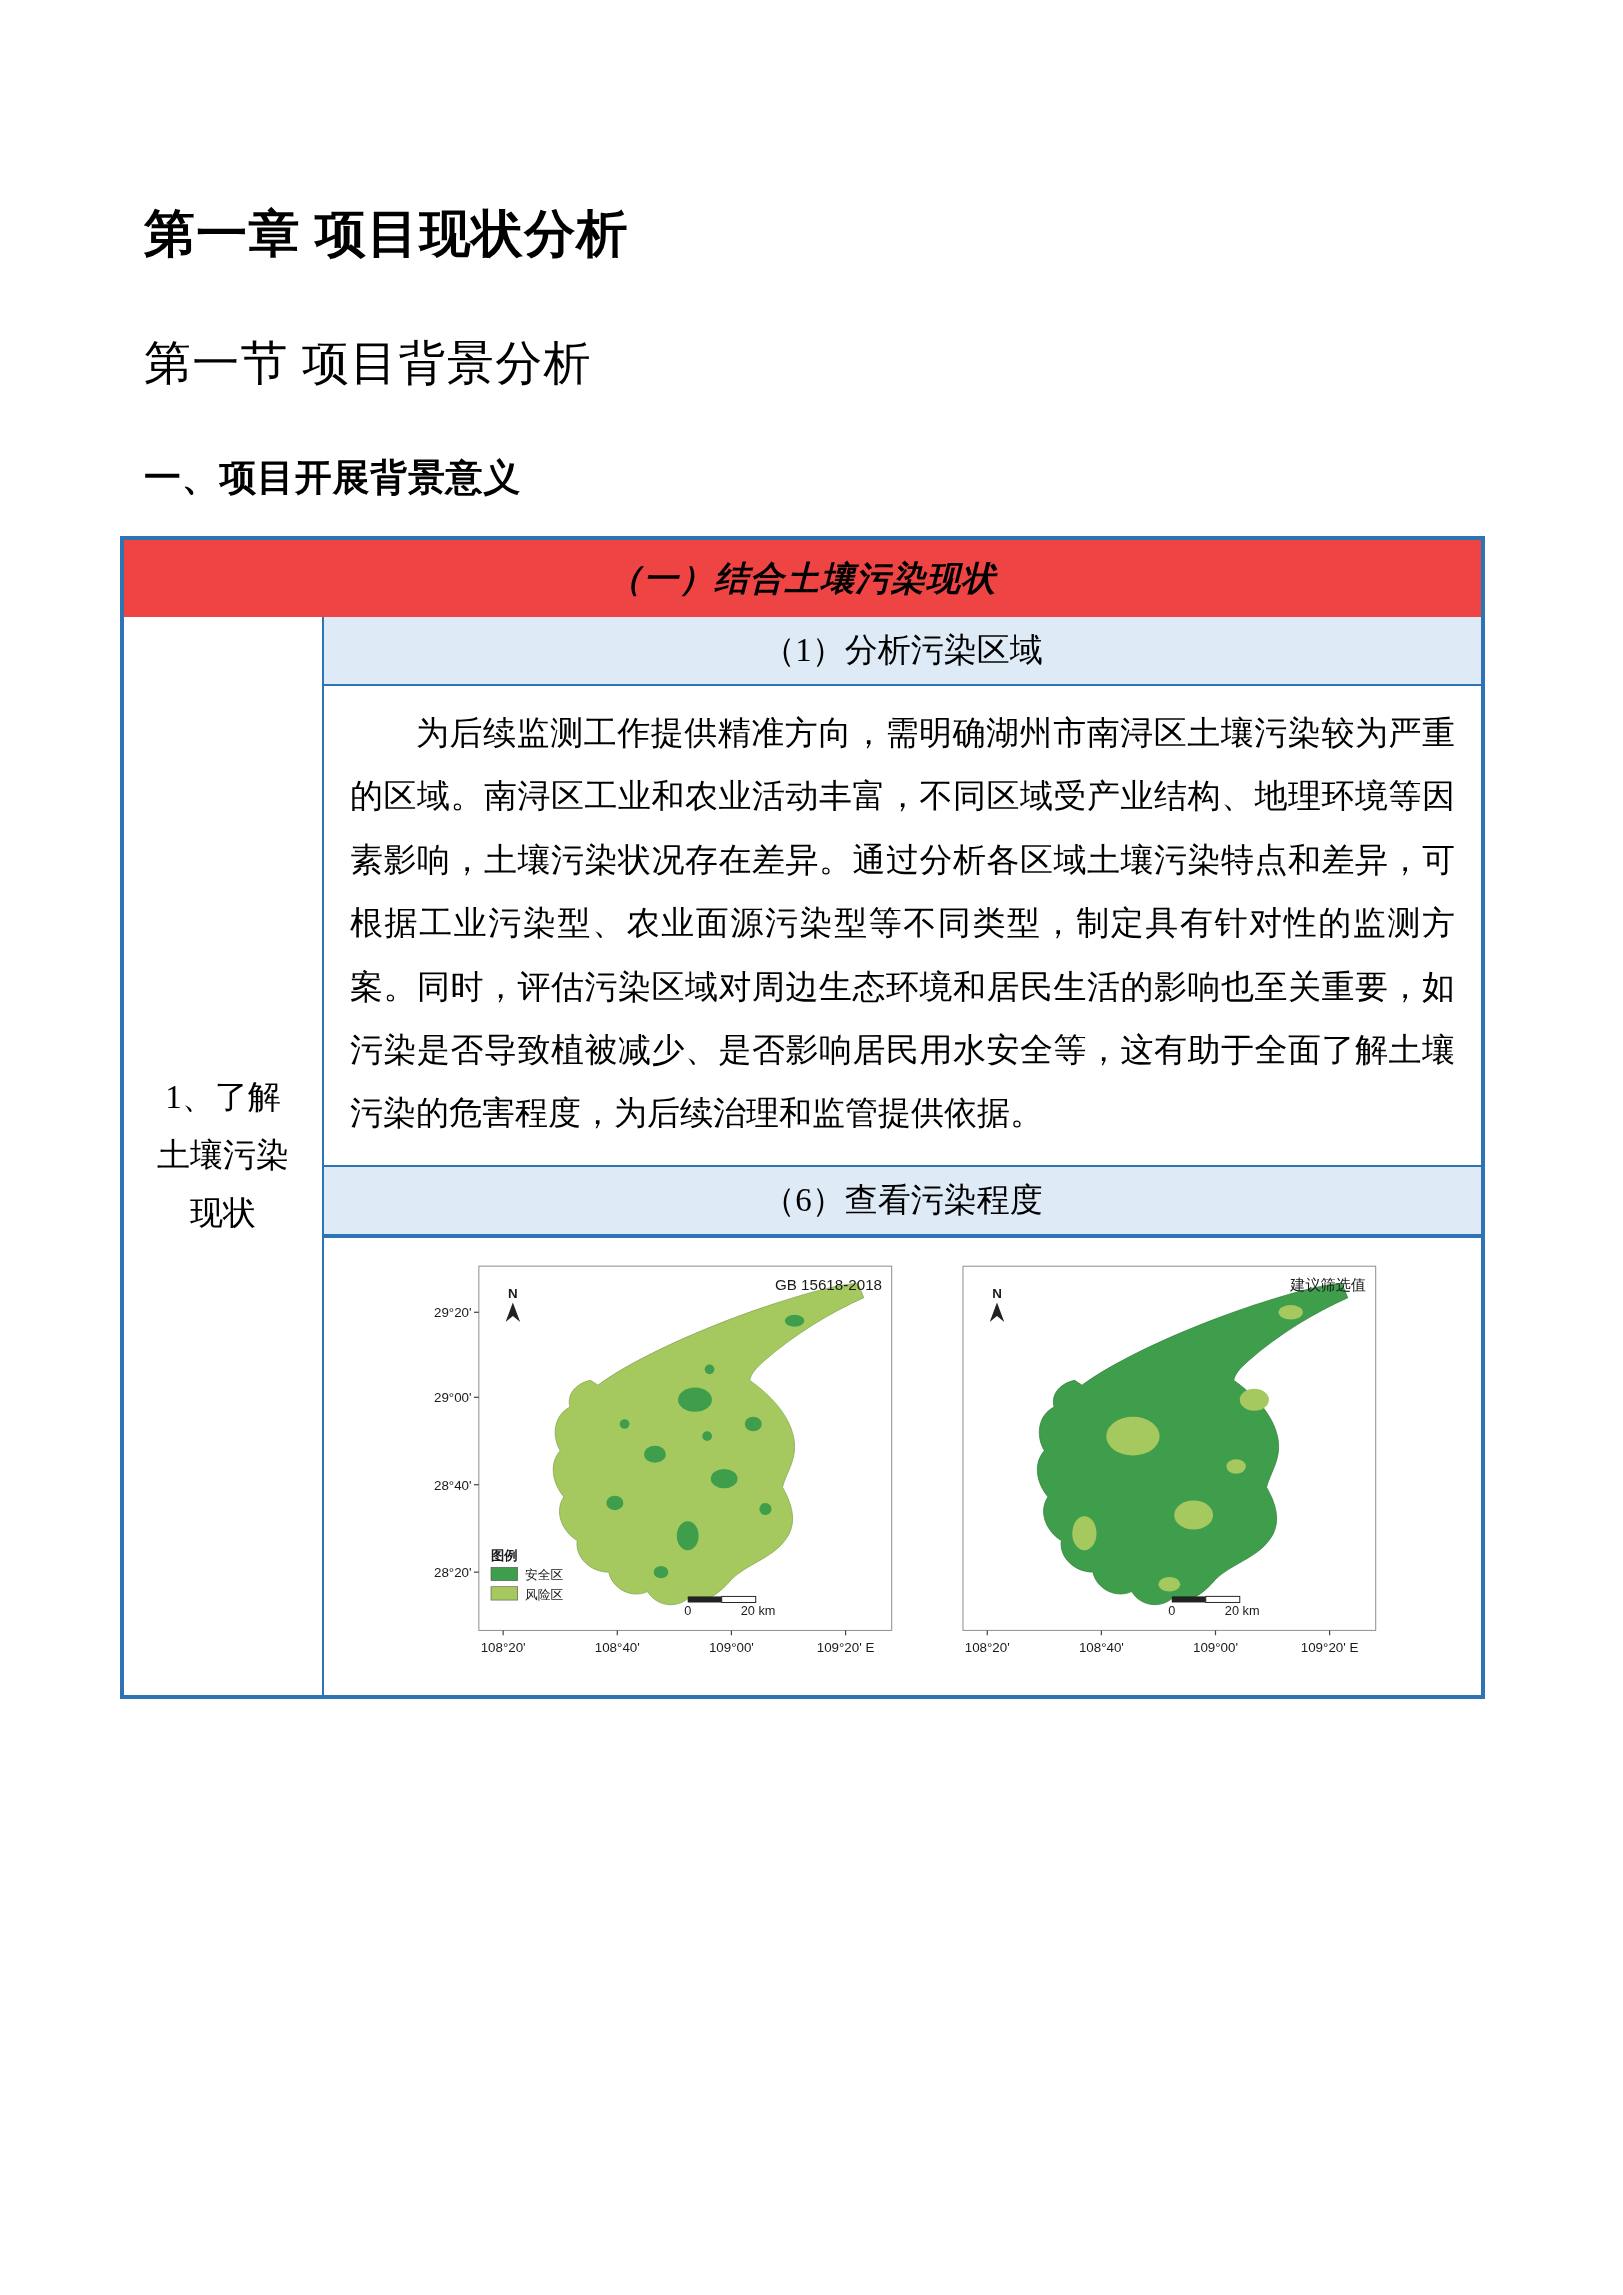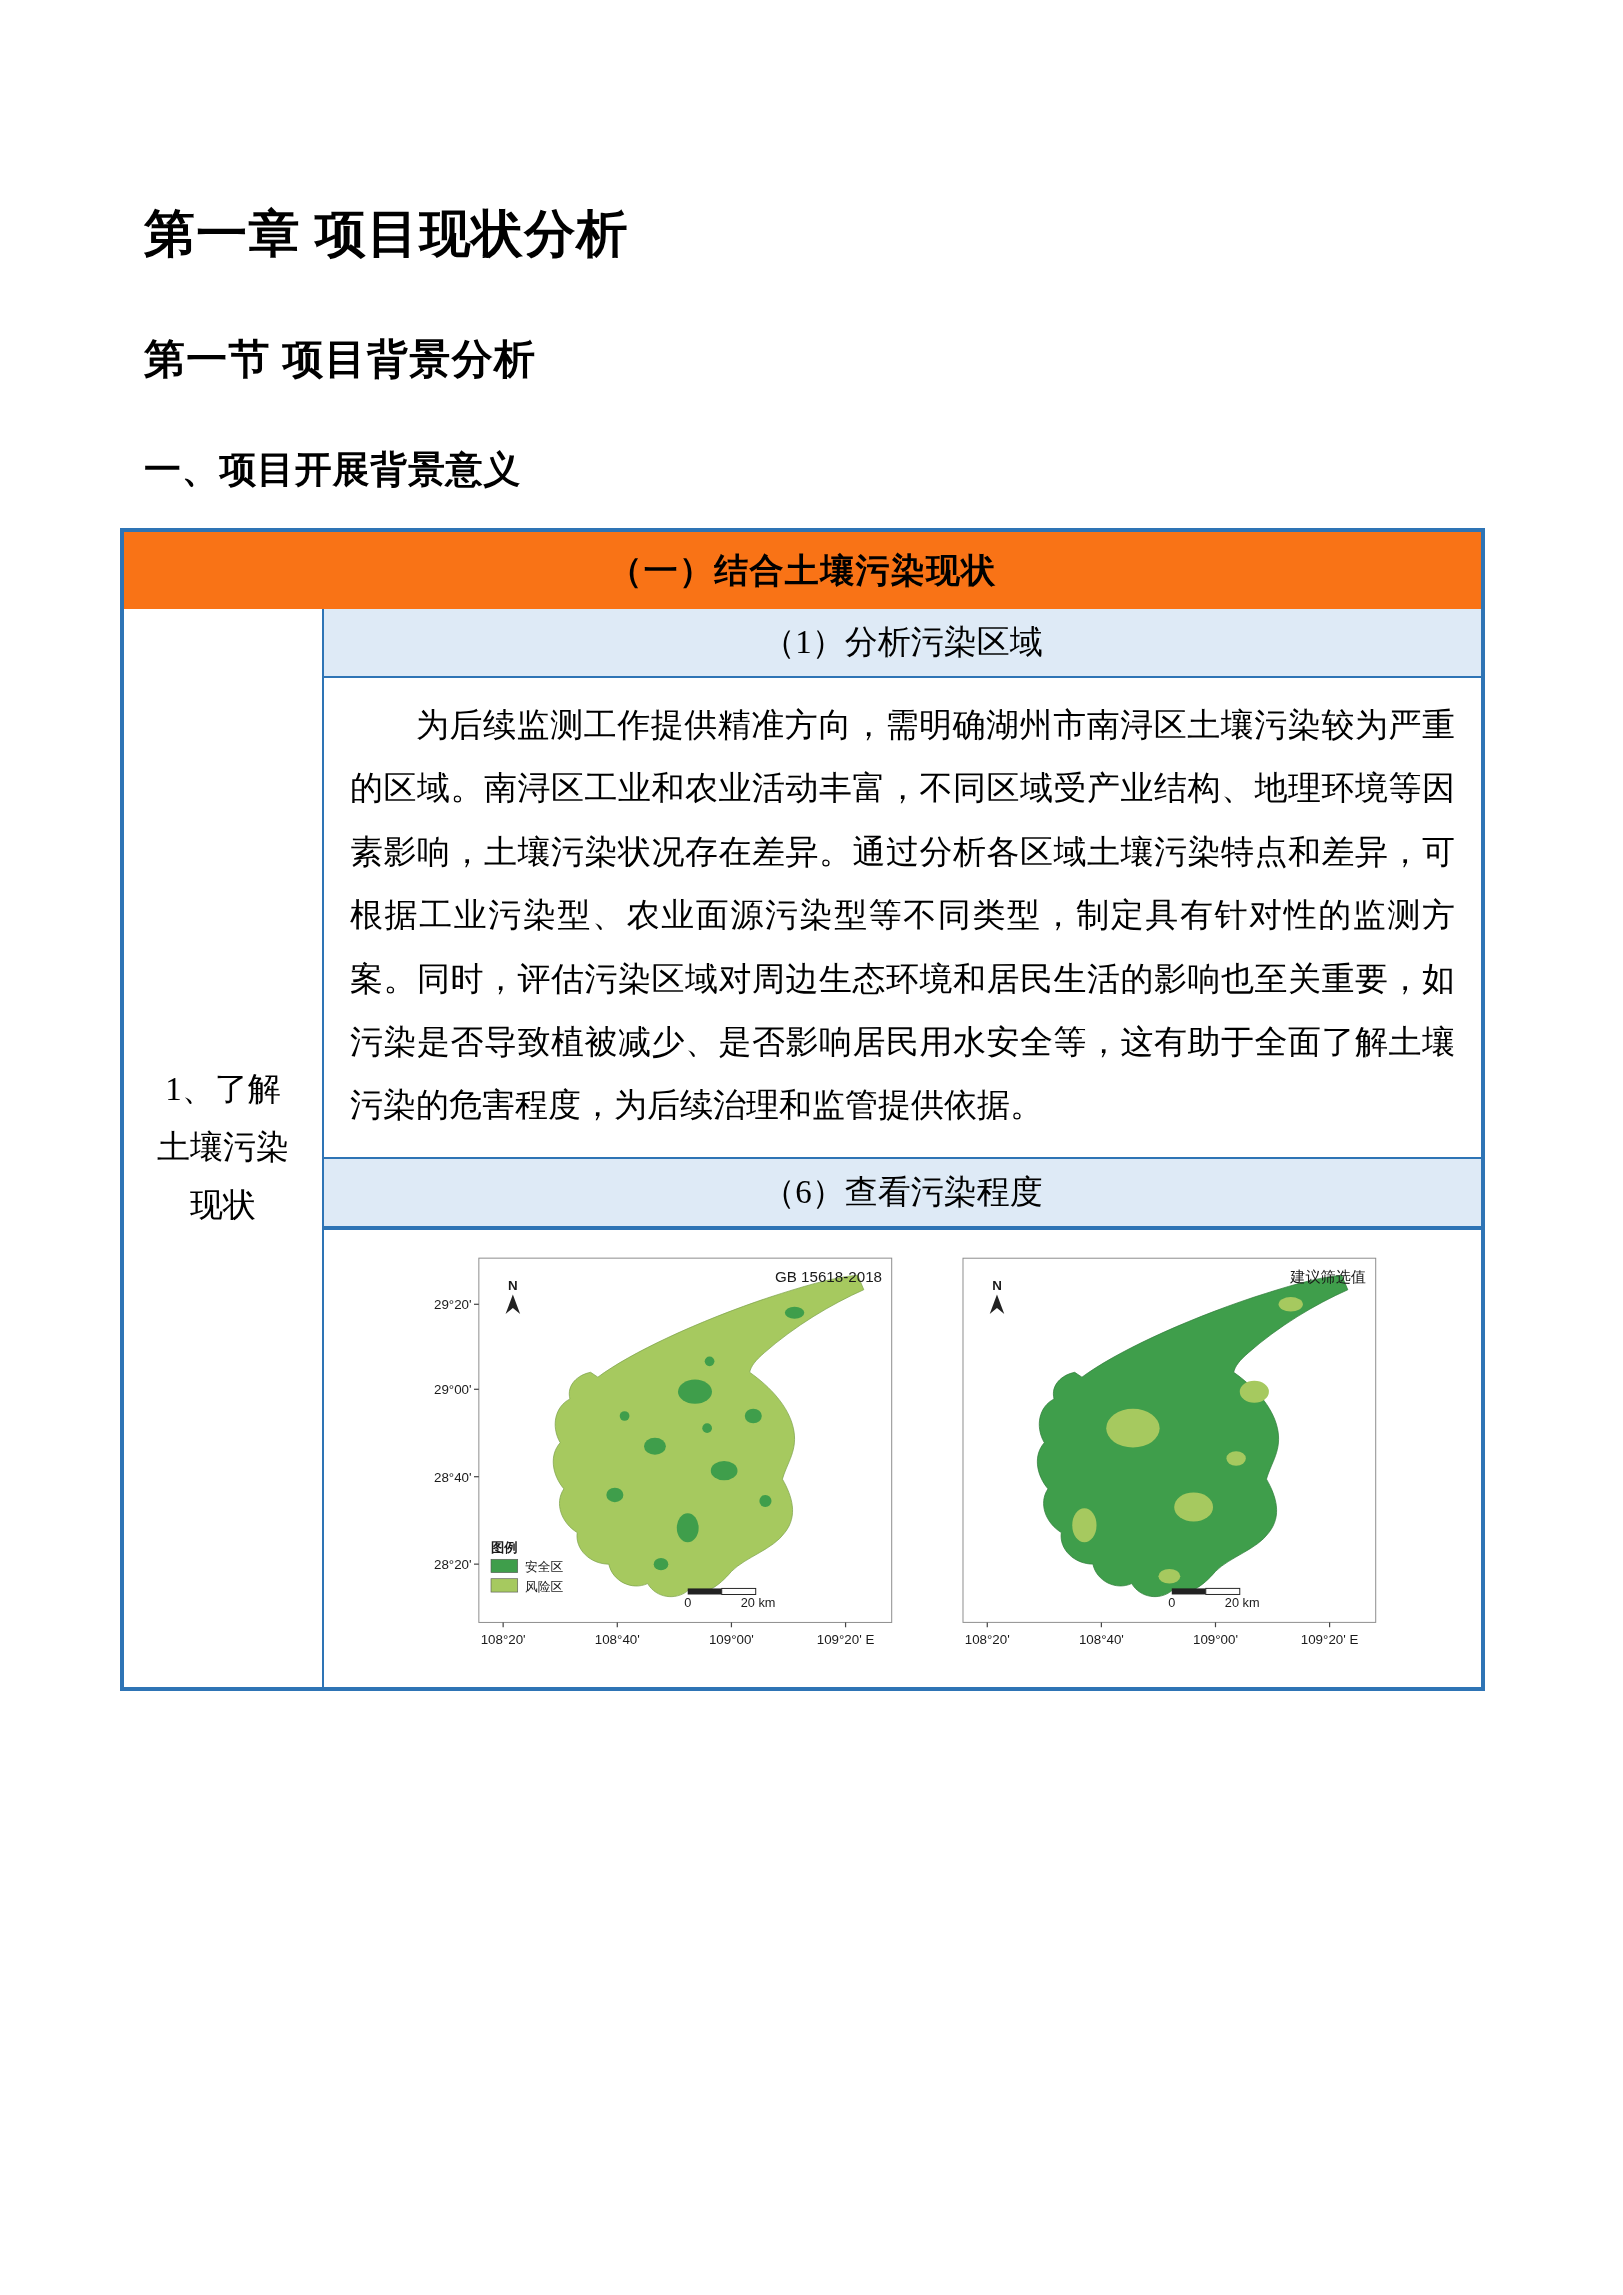--- a/index.html
+++ b/index.html
@@ -13,45 +13,46 @@
     color: #000;
     overflow: hidden;
   }
   .h1 {
     font-size: 51px;
     font-weight: 700;
     margin: 4px 0 0 24px;
     letter-spacing: 1.3px;
   }
   .h2 {
-    font-size: 41px;
-    font-weight: 700;
+    font-size: 47px;
+    font-weight: 400;
     margin: 63px 0 0 24px;
     letter-spacing: 1.3px;
   }
   .h3 {
     font-size: 37px;
     font-weight: 700;
     margin: 58px 0 0 24px;
     letter-spacing: 0.7px;
   }
   .doc-table {
     margin-top: 33px;
     border: 4.6px solid #2E74B5;
     width: 1365px;
     background: #fff;
   }
   .tbl-header {
-    background: #f97316;
+    background: #ef4444;
     color: #000;
     text-align: center;
     font-weight: 700;
     font-size: 34px;
     padding: 15.7px 0;
     letter-spacing: 1.3px;
+    font-style: italic;
   }
   .tbl-body { display: flex; align-items: stretch; }
   .label-col {
     flex: 0 0 200px;
     width: 200px;
     border-right: 2.6px solid #2E74B5;
     display: flex;
     align-items: center;
     justify-content: center;
     text-align: center;

